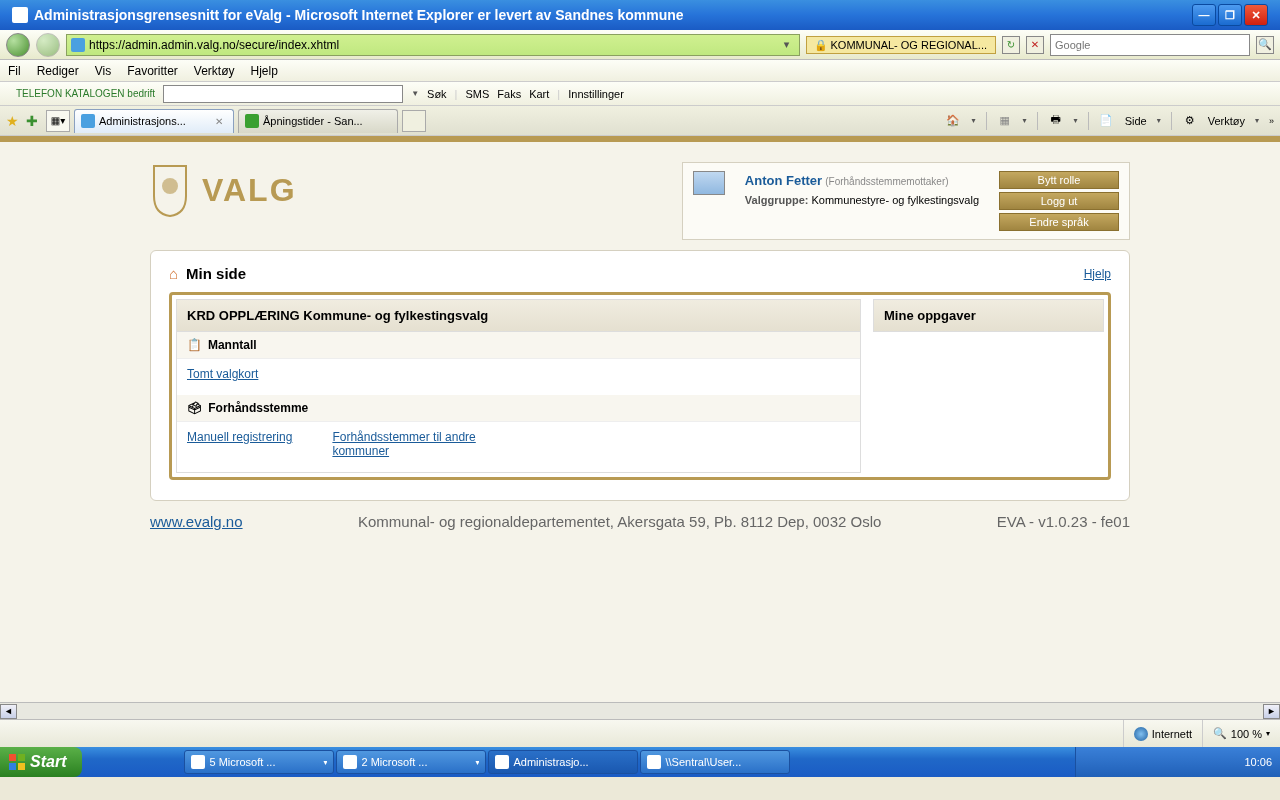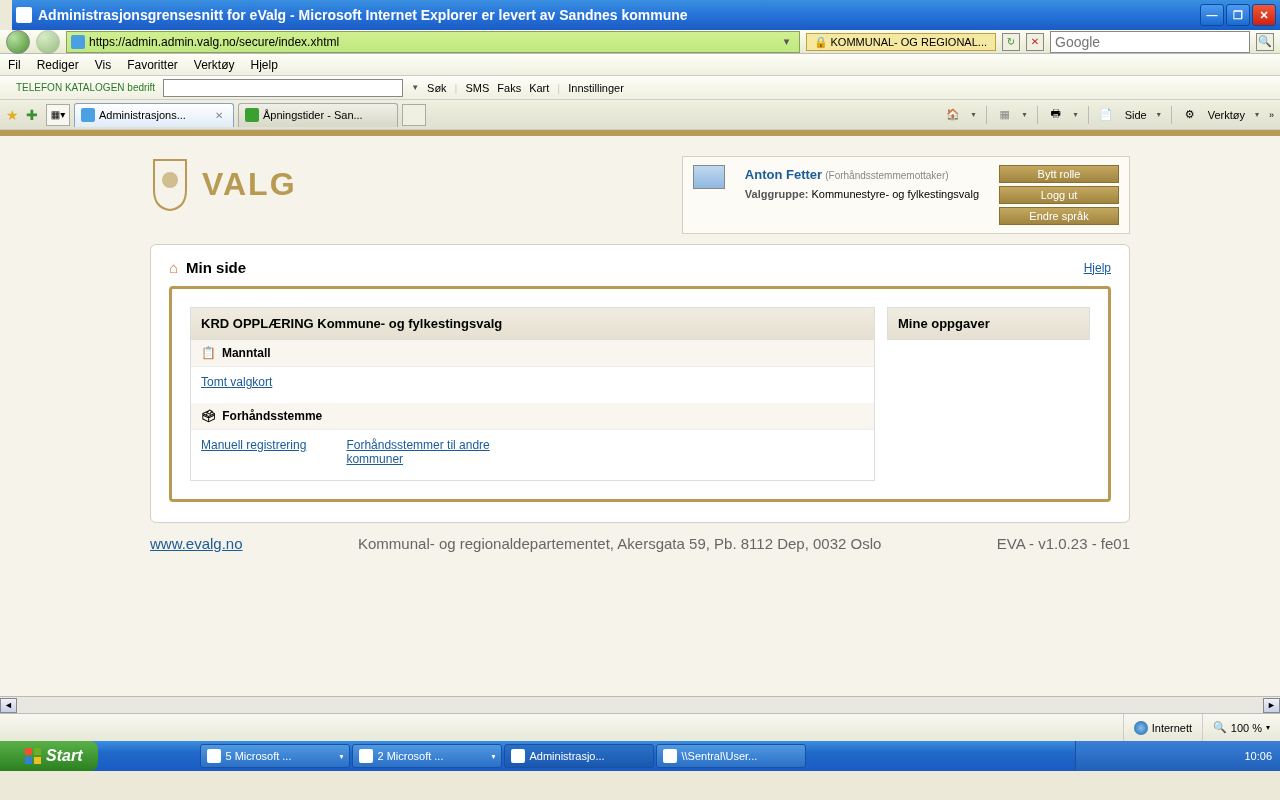--- a/index.html
+++ b/index.html
@@ -1,40 +1,40 @@
 <!DOCTYPE html>
 <html><head>
 <meta charset="utf-8">
 <style>
 * { margin: 0; padding: 0; box-sizing: border-box; font-family: Tahoma, Arial, sans-serif; }
 body { width: 1280px; height: 800px; overflow: hidden; background: #ece9d8; font-size: 11px; }
 
 
-.titlebar { height: 30px; background: linear-gradient(to bottom, #3a8fe0 0%, #2673d9 50%, #1a5bc4 100%); display: flex; align-items: center; padding: 0 4px; margin-left: 12px; }
+.titlebar { height: 30px; background: linear-gradient(to bottom, #3a8fe0 0%, #2673d9 50%, #1a5bc4 100%); display: flex; align-items: center; padding: 0 12px; }
 .titlebar .favicon { width: 16px; height: 16px; background: #fff; margin-right: 6px; border-radius: 2px; }
 .titlebar .title { color: #fff; font-weight: bold; font-size: 14px; flex: 1; }
 .titlebar .winbtns { display: flex; gap: 2px; }
 .titlebar .winbtn { width: 24px; height: 22px; border: 1px solid #0a4aa0; border-radius: 3px; display: flex; align-items: center; justify-content: center; color: #fff; font-weight: bold; }
 .winbtn.min { background: linear-gradient(#4d9bf0,#1a6bd0); }
 .winbtn.max { background: linear-gradient(#4d9bf0,#1a6bd0); }
 .winbtn.close { background: linear-gradient(#f05a3a,#d02010); }
 
 
-.navrow { height: 24px; background: linear-gradient(#fdfef7,#e8eacd); border-bottom: 1px solid #bbb; display: flex; align-items: center; padding: 0 6px; gap: 6px; }
+.navrow { height: 30px; background: linear-gradient(#fdfef7,#e8eacd); border-bottom: 1px solid #bbb; display: flex; align-items: center; padding: 0 6px; gap: 6px; }
 .navbtn { width: 24px; height: 24px; border-radius: 50%; background: radial-gradient(circle at 30% 30%, #b5e0a0, #4a9030); border: 1px solid #888; }
 .navbtn.fwd { opacity: 0.5; }
 .addr-wrap { flex: 1; display: flex; align-items: center; background: linear-gradient(#d0f090,#c0e880); border: 1px solid #8aa060; height: 22px; padding: 0 4px; }
 .addr-wrap .ie-icon { width: 14px; height: 14px; background: #4aa0e0; border-radius: 2px; margin-right: 4px; }
 .addr-wrap input { flex: 1; background: transparent; border: none; font-size: 12px; outline: none; }
 .addr-drop { width: 16px; text-align: center; color: #555; }
 .sec-ind { background: #f5e8a0; border: 1px solid #c0a040; padding: 2px 8px; display: flex; align-items: center; gap: 4px; font-size: 11px; }
 .lock-icon { width: 12px; height: 12px; display: inline-block; }
 .refresh, .stop { width: 18px; height: 18px; border: 1px solid #888; background: #f0f0e0; display: flex; align-items: center; justify-content: center; font-size: 10px; }
 .searchbox { width: 200px; height: 22px; border: 1px solid #888; background: #fff; display: flex; align-items: center; padding: 0 4px; }
-.searchbox input { flex: 1; border: none; outline: none; font-size: 14px; color: #888; }
+.searchbox input { flex: 1; border: none; outline: none; font-size: 11px; color: #888; }
 .search-go { width: 18px; height: 18px; border: 1px solid #888; background: #f0f0e0; display: flex; align-items: center; justify-content: center; }
 
 
 .menurow { height: 22px; background: linear-gradient(#fdfef7,#f0f0e0); border-bottom: 1px solid #ccc; display: flex; align-items: center; padding: 0 8px; gap: 16px; font-size: 12px; }
 .menurow span { cursor: default; }
 
 
 .telrow { height: 24px; background: linear-gradient(#fdfef7,#f0f0e0); border-bottom: 1px solid #ccc; display: flex; align-items: center; padding: 0 16px; gap: 8px; font-size: 11px; }
 .tel-logo { font-size: 10px; color: #2a7a2a; }
 .tel-input { width: 240px; height: 18px; border: 1px solid #888; background: #fff; }
@@ -73,21 +73,21 @@
 .user-info .urole { color: #888; font-size: 10px; }
 .user-info .lbl { color: #555; font-weight: bold; }
 .user-btns { display: flex; flex-direction: column; gap: 3px; }
 .ubtn { width: 120px; padding: 2px 0; background: linear-gradient(#c4a860,#a08540); color: #fff; text-align: center; font-size: 11px; border: 1px solid #8a7030; cursor: pointer; }
 
 .content-box { margin: 0 140px; background: #fff; border: 1px solid #d5d0c0; border-radius: 6px; padding: 14px 18px 20px; }
 .cb-head { display: flex; align-items: center; justify-content: space-between; margin-bottom: 10px; }
 .cb-head h2 { font-size: 15px; display: flex; align-items: center; gap: 8px; }
 .home-icon { color: #d07030; }
 .help-link { color: #1a5b99; text-decoration: underline; font-size: 12px; }
-.gold-frame { border: 3px solid #b89a53; border-radius: 4px; padding: 18px; display: flex; gap: 12px; align-items: flex-start; }
+.gold-frame { border: 3px solid #b89a53; border-radius: 4px; padding: 4px; display: flex; gap: 12px; align-items: flex-start; }
 .main-panel { flex: 0 0 685px; border: 1px solid #ddd; }
 .panel-title { background: linear-gradient(#f0ece0,#e5e0d0); padding: 8px 10px; font-weight: bold; font-size: 13px; border-bottom: 1px solid #ddd; }
 .section-head { background: #f8f6ef; padding: 6px 10px; font-weight: bold; font-size: 12px; display: flex; align-items: center; gap: 6px; border-bottom: 1px solid #eee; }
 .section-body { padding: 8px 10px 14px; display: flex; gap: 40px; flex-wrap: wrap; }
 .section-body a { color: #1a5b99; text-decoration: underline; font-size: 12px; }
 .side-panel { flex: 1; }
 .side-title { background: linear-gradient(#f0ece0,#e5e0d0); padding: 8px 10px; font-weight: bold; font-size: 13px; border: 1px solid #ddd; }
 
 .footer { margin: 12px 140px 0; display: flex; justify-content: space-between; font-size: 15px; color: #666; }
 .footer a { color: #1a5b99; text-decoration: underline; }
@@ -98,21 +98,21 @@
 .hscroll .track { flex: 1; }
 
 
 .statusbar { height: 28px; background: linear-gradient(#f8f8f0,#e8e8d8); border-top: 1px solid #bbb; display: flex; align-items: center; font-size: 11px; }
 .statusbar .sb-left { flex: 1; }
 .statusbar .sb-seg { padding: 0 10px; border-left: 1px solid #ccc; display: flex; align-items: center; gap: 4px; height: 100%; }
 .globe { width: 14px; height: 14px; background: radial-gradient(#80c0f0,#2060a0); border-radius: 50%; }
 
 
 .taskbar { height: 30px; background: linear-gradient(to bottom, #3a8fe0 0%, #2068c8 40%, #1a5bc4 100%); display: flex; align-items: center; }
-.start-btn { height: 30px; padding: 0 16px 0 24px; background: linear-gradient(to bottom, #5ab048, #2a8020); color: #fff; font-weight: bold; font-style: italic; font-size: 16px; display: flex; align-items: center; gap: 4px; border-radius: 0 8px 8px 0; }
+.start-btn { height: 30px; padding: 0 16px 0 8px; background: linear-gradient(to bottom, #5ab048, #2a8020); color: #fff; font-weight: bold; font-style: italic; font-size: 16px; display: flex; align-items: center; gap: 4px; border-radius: 0 8px 8px 0; }
 .start-logo { width: 18px; height: 18px; display: inline-block; }
 .ql { display: flex; gap: 2px; padding: 0 6px; }
 .ql-item { width: 20px; height: 20px; }
 .task-items { display: flex; gap: 2px; flex: 1; padding: 0 4px; }
 .task-item { height: 24px; width: 150px; background: linear-gradient(#5098e0,#2a70c8); border: 1px solid #1a50a0; border-radius: 3px; color: #fff; display: flex; align-items: center; padding: 0 6px; gap: 4px; font-size: 11px; overflow: hidden; }
 .task-item.active { background: linear-gradient(#2a70c8,#1a58b0); }
 .task-item .ti-icon { width: 14px; height: 14px; background: #fff; border-radius: 2px; flex-shrink: 0; }
 .task-item span { white-space: nowrap; overflow: hidden; text-overflow: ellipsis; }
 .tray { background: linear-gradient(#3a80d8,#2060b8); height: 30px; display: flex; align-items: center; padding: 0 8px; gap: 4px; border-left: 1px solid #1a50a0; }
 .tray-icons { display: flex; gap: 3px; }

